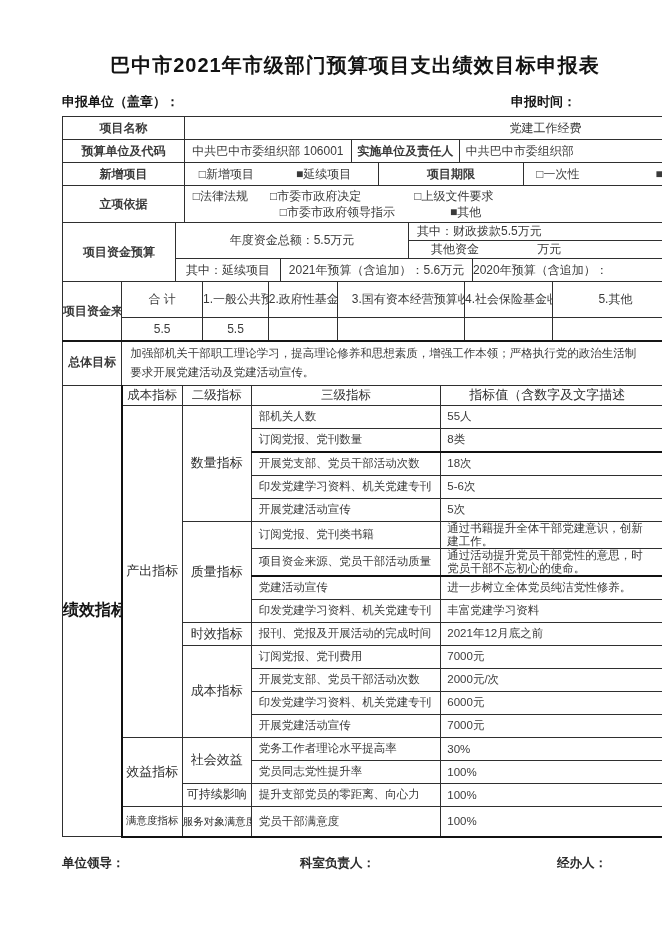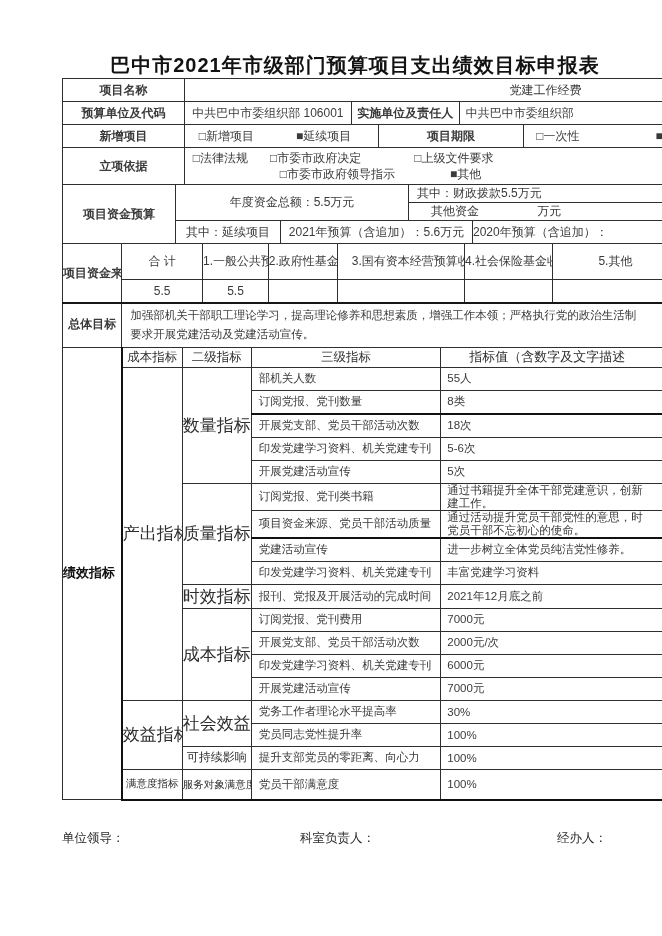--- a/index.html
+++ b/index.html
@@ -59,44 +59,48 @@
   .split-top{height:17px;line-height:17px;padding-left:8px;}
   .split-bot{height:17px;line-height:17px;padding-left:22px;border-top:1px solid #2f2f2f;}
   .split-bot .unit{margin-left:55px;}
   
   td.fs-head{font-size:10.5px;line-height:1.25;text-align:center;color:#333;}
   
   #tblC{border-top:2px solid #161616;}
   .goal-line{padding-left:8px;line-height:19px;font-size:11.5px;color:#3a3a3a;}
   
   #tblD td{font-size:11.5px;}
-  #tblD td.side{border-right:2.5px solid #111;font-weight:bold;font-size:13px;color:#131313;}
-  #tblD td.lv1,#tblD td.lv2{text-align:center;font-size:17px;color:#2e2e2e;}
+  #tblD td.side{border-right:2.5px solid #111;font-weight:bold;font-size:16px;color:#131313;text-align:center;}
+  #tblD td.lv1,#tblD td.lv2{text-align:center;font-size:13px;color:#2e2e2e;}
   #tblD td.lv1-small{text-align:center;font-size:10.5px;color:#2e2e2e;}
   #tblD td.head-cell{text-align:center;font-size:12.5px;color:#2e2e2e;height:19px;}
   #tblD td.head-val{font-size:13px;text-align:left;padding-left:28px;}
   #tblD td.t3{padding-left:7px;}
   #tblD td.tv{padding-left:6px;}
   #tblD tr.thick-top td{border-top:2px solid #111;}
   #tblD tr.thick-bottom td{border-bottom:2.5px solid #111;}
   #tblD tr.last td{border-bottom:2.5px solid #111;height:29px;}
   .two-line div{line-height:13px;}
   .two-line{padding-top:1px;padding-bottom:1px;}
   
   .footer{position:relative;height:40px;margin-top:13px;font-size:12.5px;color:#2c2c2c;}
-  .footer span{position:absolute;top:16px;}
+  .footer span{position:absolute;top:4px;font-weight:bold;}
   .f1{left:62px;} .f2{left:300px;} .f3{left:557px;}
 </style>
 </head>
 <body>
 
 <div class="sheet">
 
   <div class="title">巴中市2021年市级部门预算项目支出绩效目标申报表</div>
 
+  <div class="declare-line">
+    <span>申报单位（盖章）：</span>
+    <span>申报时间：</span>
+  </div>
 
   <table class="tbl" id="tblA">
     <colgroup>
         <col style="width:113px">
         <col style="width:155px">
         <col style="width:25px">
         <col style="width:75px">
         <col style="width:60px">
         <col style="width:355px">
       </colgroup>

